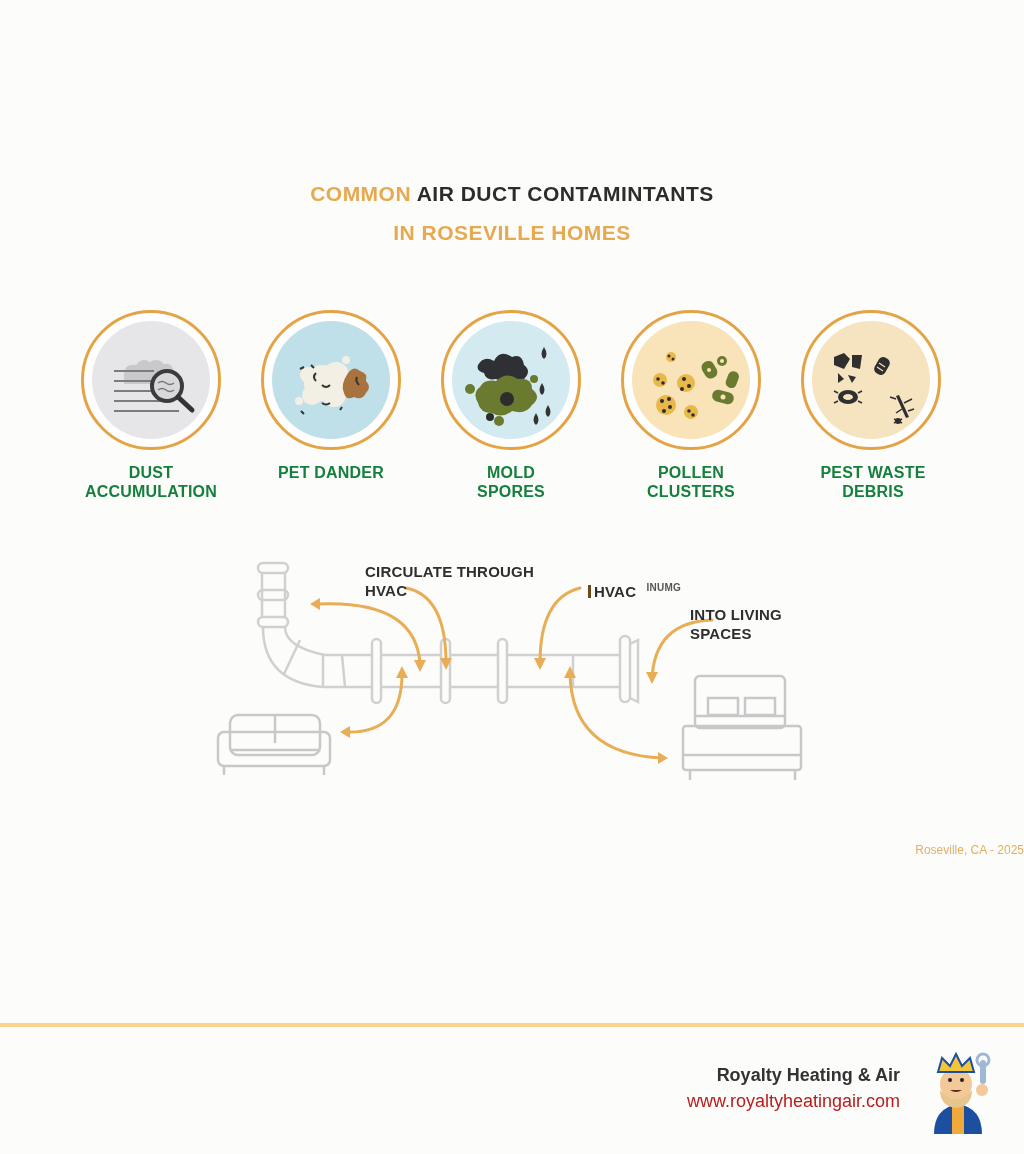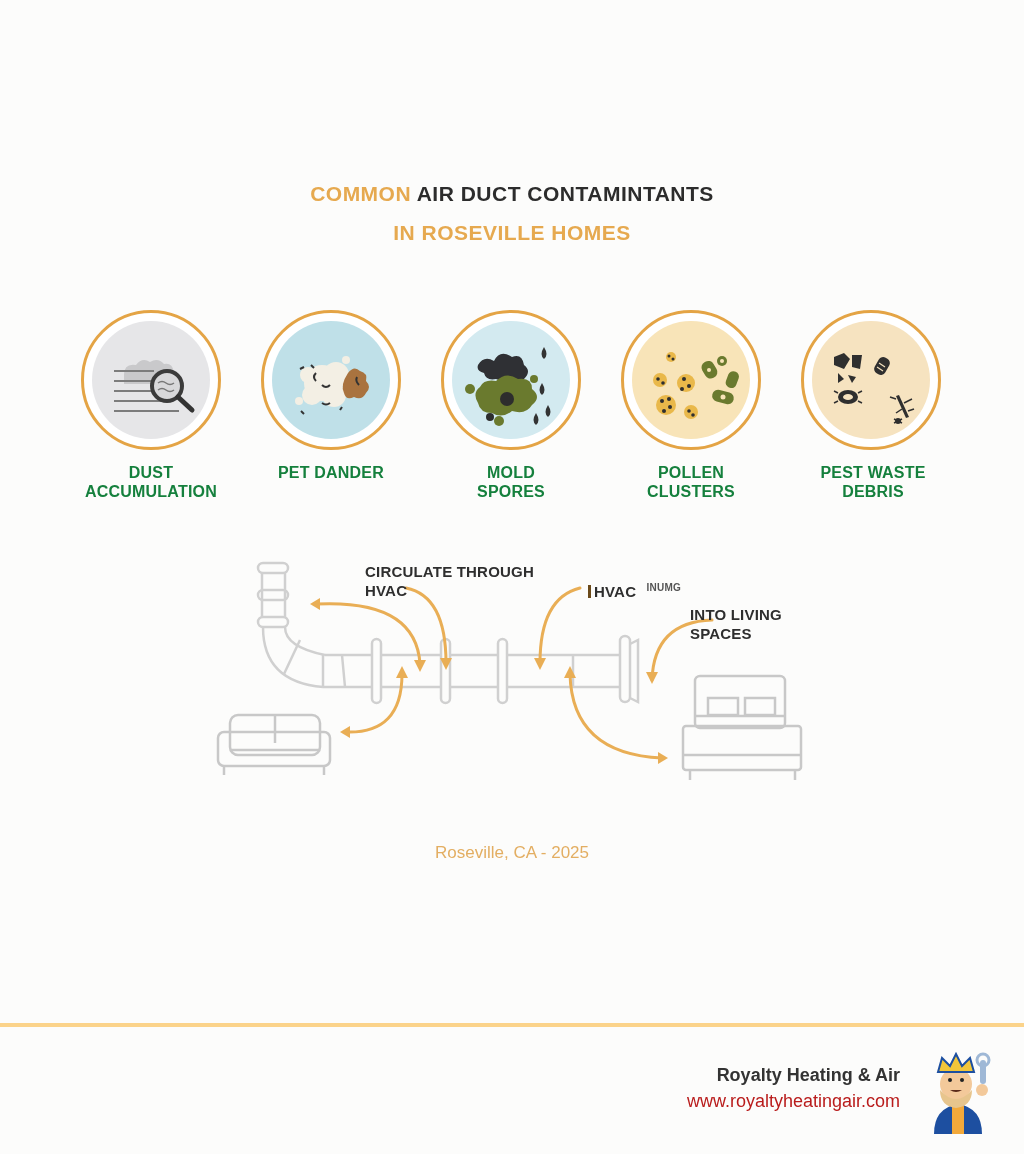--- a/index.html
+++ b/index.html
@@ -32,22 +32,22 @@
     font-family:Liberation Sans, sans-serif; letter-spacing:0.2px;
   }
   .diagram-text {
     position:absolute; font-weight:bold; font-size:15px; line-height:19px;
     color:#2e2e2e; letter-spacing:0.2px;
   }
   .footer-line {
     position:absolute; left:0; top:1023px; width:1024px; height:4px; background:#fbd38a;
   }
   .caption {
-    position:absolute; top:843px; left:0; width:1024px; text-align:center;
-    color:#e3ae62; font-size:17px;
+    position:absolute; top:843px; left:0; width:1024px; text-align:right;
+    color:#e3ae62; font-size:12px;
   }
   .brand-name {
     position:absolute; right:124px; top:1065px; font-weight:bold; font-size:18px; color:#333;
   }
   .brand-url {
     position:absolute; right:124px; top:1091px; font-size:18px; color:#b91c1c;
   }
 </style>
 </head>
 <body>

